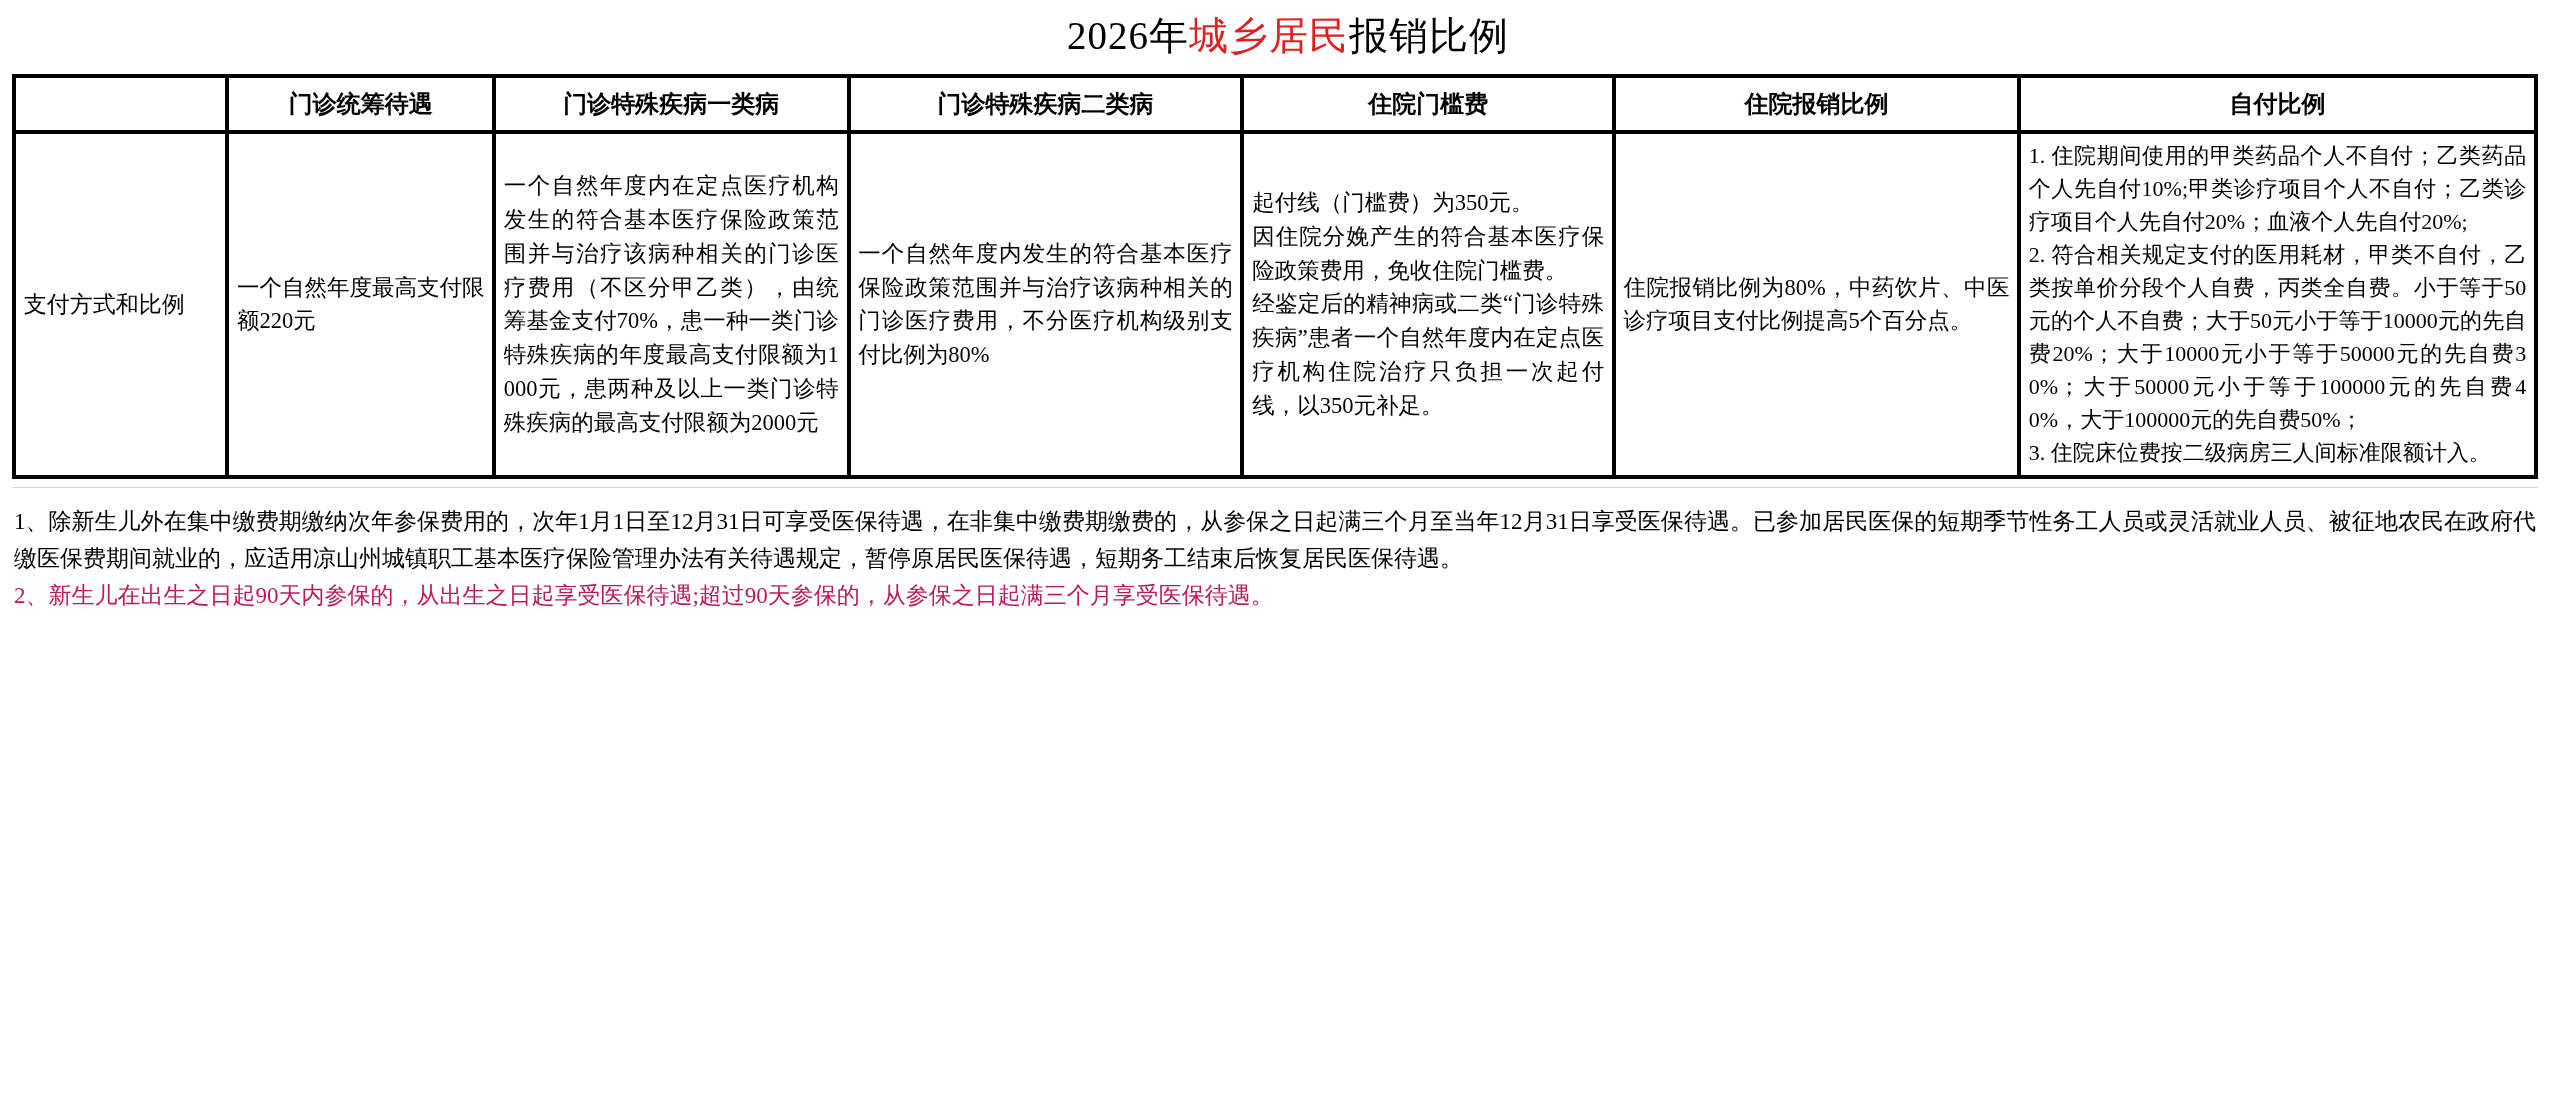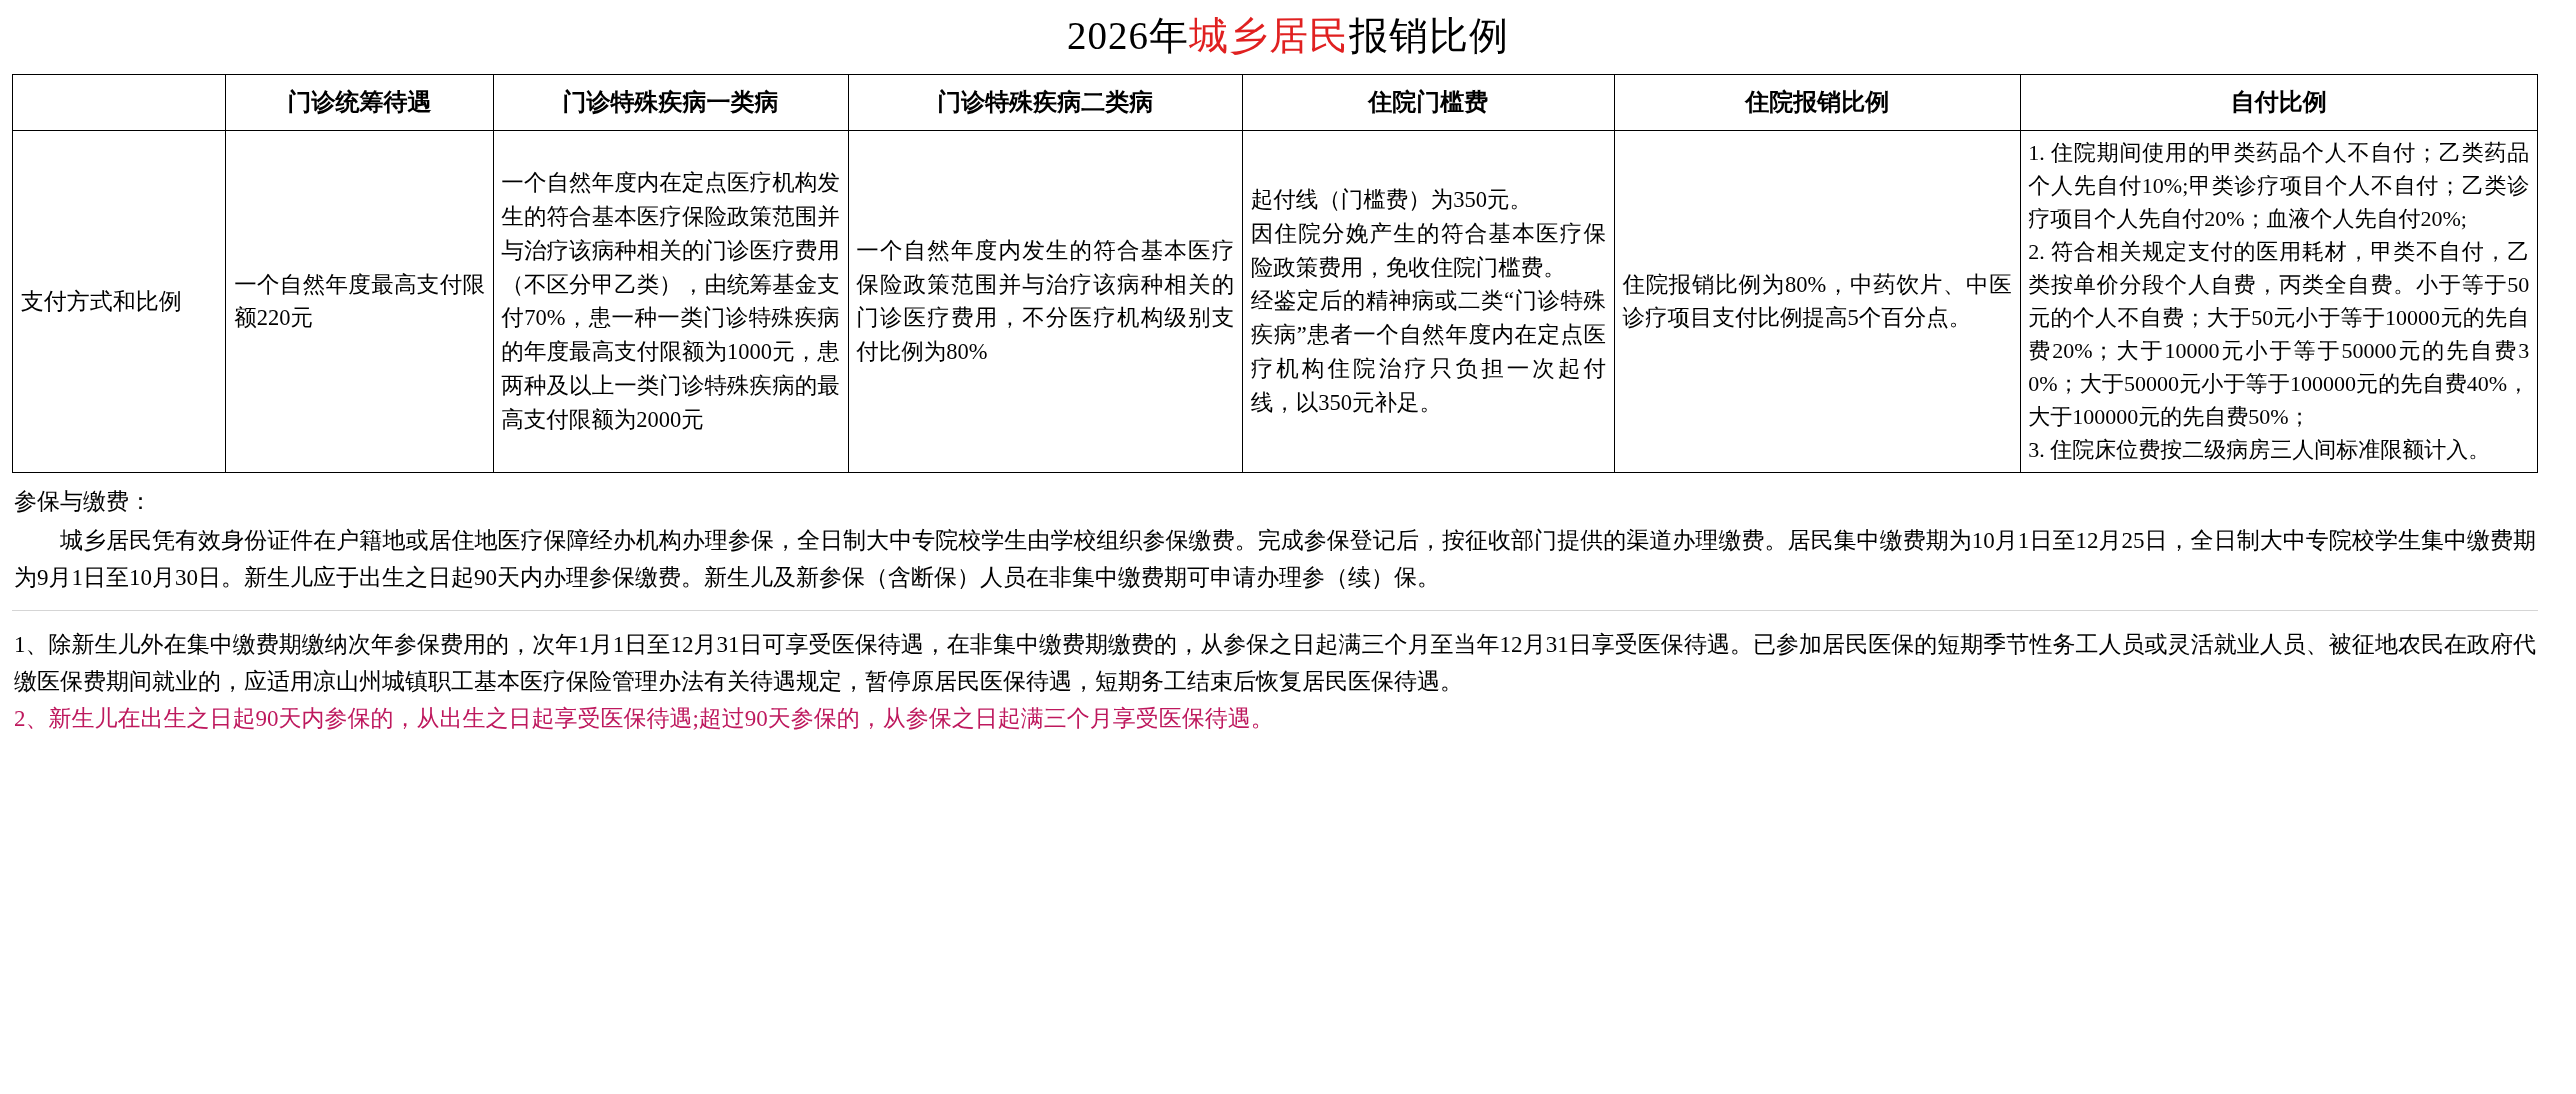--- a/index.html
+++ b/index.html
@@ -31,21 +31,21 @@
   }
   .title .accent {
     color: #e02020;
   }
   table.main {
     width: 2526px;
     border-collapse: collapse;
     table-layout: fixed;
   }
   table.main td, table.main th {
-    border: 1px solid #000000;
+    border: 4px solid #000000;
     vertical-align: middle;
     padding: 5.7px 7.7px;
     box-sizing: border-box;
   }
   table.main thead th {
     text-align: center;
     font-weight: bold;
     font-size: 24px;
     height: 56px;
     padding: 7.7px 5.7px;
@@ -145,24 +145,20 @@
 因住院分娩产生的符合基本医疗保险政策费用，免收住院门槛费。
 经鉴定后的精神病或二类“门诊特殊疾病”患者一个自然年度内在定点医疗机构住院治疗只负担一次起付线，以350元补足。</td>
         <td class="cell">住院报销比例为80%，中药饮片、中医诊疗项目支付比例提高5个百分点。</td>
         <td class="cell small">1. 住院期间使用的甲类药品个人不自付；乙类药品个人先自付10%;甲类诊疗项目个人不自付；乙类诊疗项目个人先自付20%；血液个人先自付20%;
 2. 符合相关规定支付的医用耗材，甲类不自付，乙类按单价分段个人自费，丙类全自费。小于等于50元的个人不自费；大于50元小于等于10000元的先自费20%；大于10000元小于等于50000元的先自费30%；大于50000元小于等于100000元的先自费40%，大于100000元的先自费50%；
 3. 住院床位费按二级病房三人间标准限额计入。</td>
       </tr>
     </tbody>
   </table>
 
-  <div class="notes">
-    <p class="heading">参保与缴费：</p>
-    <p class="indent">城乡居民凭有效身份证件在户籍地或居住地医疗保障经办机构办理参保，全日制大中专院校学生由学校组织参保缴费。完成参保登记后，按征收部门提供的渠道办理缴费。居民集中缴费期为10月1日至12月25日，全日制大中专院校学生集中缴费期为9月1日至10月30日。新生儿应于出生之日起90天内办理参保缴费。新生儿及新参保（含断保）人员在非集中缴费期可申请办理参（续）保。</p>
-  </div>
 
   <div class="sep"></div>
 
   <div class="notes">
     <p>1、除新生儿外在集中缴费期缴纳次年参保费用的，次年1月1日至12月31日可享受医保待遇，在非集中缴费期缴费的，从参保之日起满三个月至当年12月31日享受医保待遇。已参加居民医保的短期季节性务工人员或灵活就业人员、被征地农民在政府代缴医保费期间就业的，应适用凉山州城镇职工基本医疗保险管理办法有关待遇规定，暂停原居民医保待遇，短期务工结束后恢复居民医保待遇。</p>
     <p class="red">2、新生儿在出生之日起90天内参保的，从出生之日起享受医保待遇;超过90天参保的，从参保之日起满三个月享受医保待遇。</p>
   </div>
 
 </div>
 

